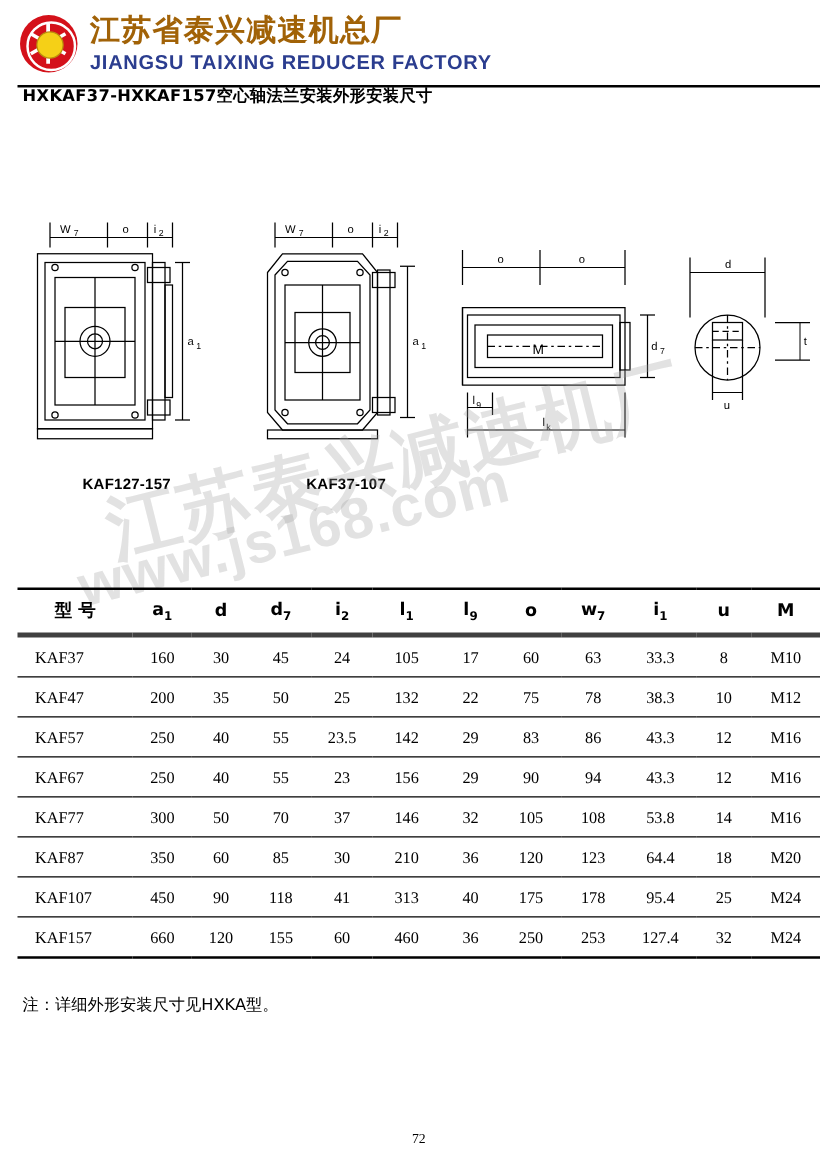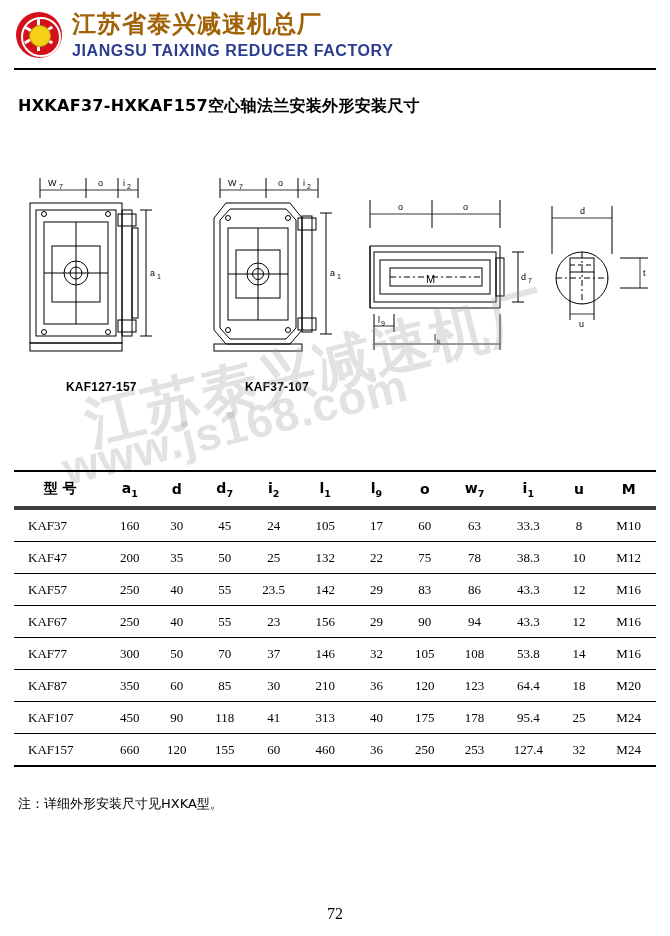--- a/index.html
+++ b/index.html
@@ -93,23 +93,23 @@
     top: 68px;
     width: 642px;
     height: 2px;
     background: #000;
   }
 
   
   .doc-title {
     position: absolute;
     left: 18px;
-    top: 96px;
+    top: 68px;
     font-family: "DejaVu Sans", "Liberation Sans", sans-serif;
-    font-size: 16px;
+    font-size: 13px;
     font-weight: bold;
     letter-spacing: 0.3px;
   }
 
   
   .drawings {
     position: absolute;
     left: 0;
     top: 118px;
     width: 670px;
@@ -198,21 +198,21 @@
     font-size: 13px;
   }
 
   .page-num {
     position: absolute;
     left: 0;
     top: 905px;
     width: 670px;
     text-align: center;
     font-family: "Liberation Serif", serif;
-    font-size: 16px;
+    font-size: 11px;
   }
 
   
   table.spec tr { border-bottom: 1px solid #000; }
   table.spec thead tr { border-bottom: 4px solid #404040; }
   table.spec { border-top: 2px solid #000; border-bottom: 2px solid #000; }
   table.spec tbody tr:last-child { border-bottom: none; }
 </style>
 </head>
 <body>

